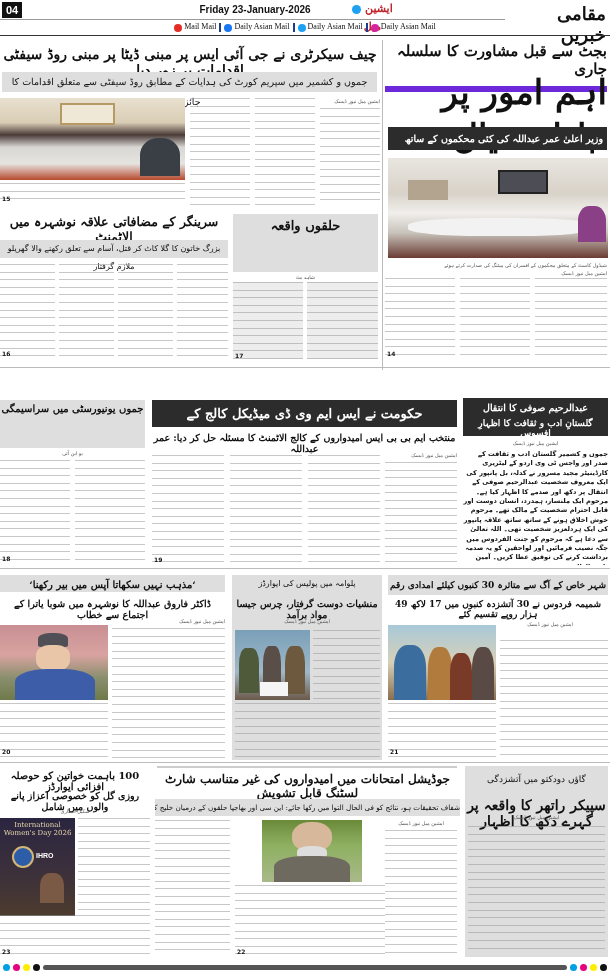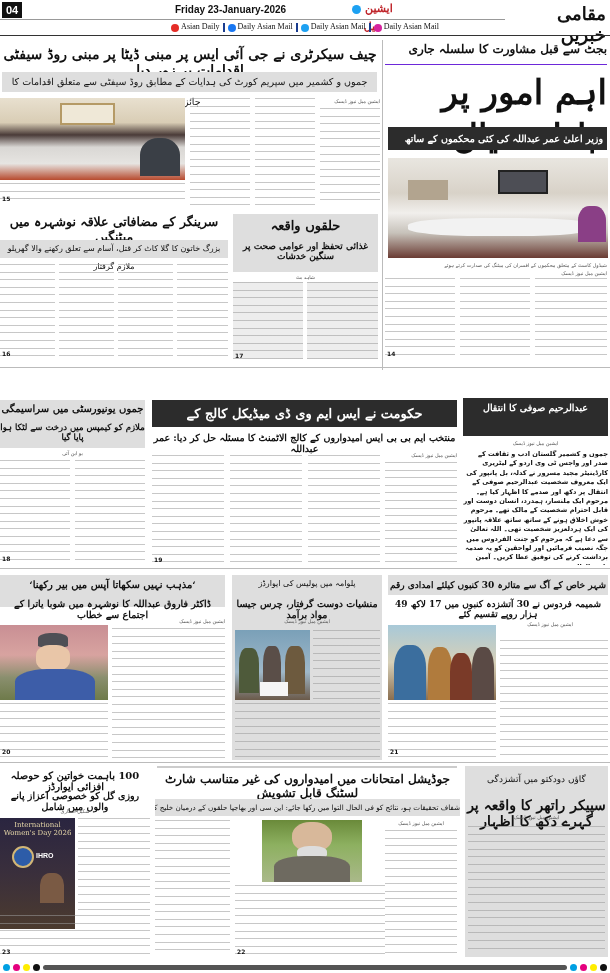--- a/index.html
+++ b/index.html
@@ -4,21 +4,21 @@
 <style>
   * { box-sizing: border-box; margin: 0; padding: 0; }
   html, body { width: 610px; height: 973px; background: #fff; overflow: hidden; }
   body { font-family: "DejaVu Sans", sans-serif; color: #111; position: relative; }
   .abs { position: absolute; }
   .rtl { direction: rtl; text-align: right; }
   .center { text-align: center; }
 
   
   .page-num { left: 2px; top: 2px; width: 20px; height: 16px; background: #111; color: #fff; font: bold 11px "Liberation Sans", sans-serif; text-align: center; line-height: 16px; }
-  .date { left: 175px; top: 4px; width: 160px; font: bold 10px "Liberation Sans", sans-serif; text-align: left; }
+  .date { left: 175px; top: 4px; width: 160px; font: bold 10px "Liberation Sans", sans-serif; text-align: center; }
   .logo { left: 345px; top: 0px; width: 55px; height: 20px; color: #c0272d; font: bold 11px "DejaVu Serif", serif; text-align: center; line-height: 18px; }
   .logo .dot { display: inline-block; width: 9px; height: 9px; border-radius: 50%; background: #1da1f2; vertical-align: middle; }
   .social-bar { left: 150px; top: 21px; width: 310px; height: 12px; display: flex; justify-content: center; align-items: center; gap: 3px; font: 8px "Liberation Serif", serif; }
   .soc-ic { width: 8px; height: 8px; border-radius: 50%; display: inline-block; margin-right: 2px; vertical-align: middle; }
   .soc-sep { width: 2px; height: 9px; background: #1a3d8f; display: inline-block; }
   .section-title { right: 4px; top: 3px; width: 100px; font: bold 18px "DejaVu Serif", serif; }
   .rule { height: 1px; background: #999; }
 
   
   .hl { font-family: "DejaVu Serif", serif; font-weight: bold; }
@@ -41,31 +41,31 @@
 
 <div class="abs page-num">04</div>
 <div class="abs date">Friday 23-January-2026</div>
 <div class="abs logo">
   <span class="dot"></span>
   <span>ایشین میل</span>
 </div>
 <div class="abs rule" style="left:0;top:19px;width:505px;"></div>
 <div class="abs section-title rtl">مقامی خبریں</div>
 <div class="abs social-bar">
-  <span><span class="soc-ic" style="background:#e52d27"></span><span>Asian Daily</span></span>
+  <span><span class="soc-ic" style="background:#e52d27"></span><span>Mail Mail</span></span>
   <span class="soc-sep"></span>
   <span><span class="soc-ic" style="background:#1877f2"></span><span>Daily Asian Mail</span></span>
   <span class="soc-sep"></span>
   <span><span class="soc-ic" style="background:#1da1f2"></span><span>Daily Asian Mail</span></span>
   <span class="soc-sep"></span>
   <span><span class="soc-ic" style="background:#d6249f"></span><span>Daily Asian Mail</span></span>
 </div>
 <div class="abs rule" style="left:0;top:35px;width:610px;background:#333;"></div>
 
-<div class="abs rtl hl" style="left:385px;top:42px;width:222px;font-size:12px;border-bottom:1px solid #6d28d9;padding-bottom:8px;">بجٹ سے قبل مشاورت کا سلسلہ جاری</div>
+<div class="abs rtl hl" style="left:385px;top:42px;width:222px;font-size:15px;border-bottom:6px solid #6d28d9;padding-bottom:8px;">بجٹ سے قبل مشاورت کا سلسلہ جاری</div>
 <div class="abs rtl hl" style="left:385px;top:70px;width:222px;font-size:34px;line-height:44px;letter-spacing:-1px;">اہم امور پر تبادلہ خیال</div>
 <div class="abs rtl dark-bar hl" style="left:388px;top:127px;width:219px;height:23px;font-size:9.5px;line-height:23px;padding-right:4px;">وزیر اعلیٰ عمر عبداللہ کی کئی محکموں کے ساتھ میٹنگیں منعقد</div>
 <div class="abs photo" style="left:388px;top:158px;width:220px;height:100px;background:linear-gradient(180deg,#e9e6e0 0%,#d8d2c8 35%,#f1efec 55%,#c7c2ba 75%,#6a3b33 100%);">
   <div class="abs" style="left:110px;top:12px;width:50px;height:24px;background:#4d4e55;border:2px solid #222;"></div>
   <div class="abs" style="left:20px;top:22px;width:40px;height:20px;background:#b2a48f;"></div>
   <div class="abs" style="left:20px;top:60px;width:185px;height:18px;background:#f2f2f2;border-radius:40%;"></div>
   <div class="abs" style="left:190px;top:48px;width:28px;height:36px;background:#8a3f86;border-radius:40% 40% 0 0;"></div>
 </div>
 <div class="abs rtl byline" style="left:385px;top:262px;width:222px;">شیڈول کاسٹ کے متعلق محکموں کے افسران کی میٹنگ کی صدارت کرتے ہوئے</div>
 <div class="abs" style="left:385px;top:270px;width:222px;height:92px;">
@@ -98,54 +98,52 @@
 <div class="abs col-text" style="left:255px;top:98px;width:60px;height:108px;">
     <div class="lines"></div>
   </div>
 <div class="abs col-text" style="left:320px;top:108px;width:60px;height:98px;">
     <div class="lines"></div>
   </div>
 <div class="abs rtl byline" style="left:320px;top:98px;width:60px;">ایشین میل نیوز ڈیسک</div>
 
 <div class="abs vline" style="left:382px;top:40px;height:330px;"></div>
 
-<div class="abs rtl hl center" style="left:0;top:214px;width:228px;font-size:12.5px;">سرینگر کے مضافاتی علاقہ نوشہرہ میں میٹنگیں</div>
+<div class="abs rtl hl center" style="left:0;top:214px;width:228px;font-size:12.5px;">سرینگر کے مضافاتی علاقہ نوشہرہ میں الاٹمنٹ</div>
 <div class="abs rtl grey-bar center" style="left:0;top:240px;width:228px;height:18px;font:8px 'DejaVu Serif',serif;line-height:18px;">بزرگ خاتون کا گلا کاٹ کر قتل، آسام سے تعلق رکھنے والا گھریلو ملازم گرفتار</div>
 <div class="abs col-text" style="left:0;top:264px;width:55px;height:95px;">
     <div class="lines"></div>
   </div>
 <div class="abs col-text" style="left:59px;top:264px;width:55px;height:95px;">
     <div class="lines"></div>
   </div>
 <div class="abs col-text" style="left:118px;top:264px;width:55px;height:95px;">
     <div class="lines"></div>
   </div>
 <div class="abs col-text" style="left:177px;top:264px;width:51px;height:95px;">
     <div class="lines"></div>
   </div>
 <div class="abs" style="left:2px;top:350px;font-size:6px;font-weight:bold;">16</div>
 
 <div class="abs grey-bar" style="left:233px;top:214px;width:145px;height:58px;">
   <div class="rtl hl center" style="font-size:13px;margin-top:4px;">حلقوں واقعہ</div>
-  <div class="rtl hl center" style="font-size:9px;margin-top:8px;">غذائی تحفظ اور عوامی صحت پر سنگین خدشات</div>
 </div>
 <div class="abs rtl byline center" style="left:233px;top:274px;width:145px;">شاہد بٹ</div>
 <div class="abs col-text" style="left:233px;top:282px;width:70px;height:77px;background:#ededed;">
     <div class="lines"></div>
   </div>
 <div class="abs col-text" style="left:307px;top:282px;width:71px;height:77px;background:#ededed;">
     <div class="lines"></div>
   </div>
 <div class="abs" style="left:235px;top:352px;font-size:6px;font-weight:bold;">17</div>
 
 <div class="abs rule" style="left:0;top:367px;width:610px;background:#bbb;"></div>
 
 <div class="abs grey-bar" style="left:0;top:400px;width:145px;height:48px;">
   <div class="rtl hl center" style="font-size:10px;margin-top:3px;">جموں یونیورسٹی میں سراسیمگی</div>
-  <div class="rtl hl center" style="font-size:8.5px;margin-top:8px;">ملازم کو کیمپس میں درخت سے لٹکا ہوا پایا گیا</div>
 </div>
 <div class="abs rtl byline center" style="left:0;top:450px;width:145px;">یو این آئی</div>
 <div class="abs col-text" style="left:0;top:460px;width:70px;height:105px;">
     <div class="lines"></div>
   </div>
 <div class="abs col-text" style="left:75px;top:460px;width:70px;height:105px;">
     <div class="lines"></div>
   </div>
 <div class="abs" style="left:2px;top:555px;font-size:6px;font-weight:bold;">18</div>
 
@@ -161,27 +159,28 @@
 <div class="abs col-text" style="left:308px;top:455px;width:72px;height:110px;">
     <div class="lines"></div>
   </div>
 <div class="abs col-text" style="left:385px;top:462px;width:72px;height:103px;">
     <div class="lines"></div>
   </div>
 <div class="abs" style="left:154px;top:556px;font-size:6px;font-weight:bold;">19</div>
 
 <div class="abs dark-bar" style="left:463px;top:398px;width:145px;height:38px;">
   <div class="rtl center" style="font:bold 9.5px 'DejaVu Serif',serif;margin-top:4px;">عبدالرحیم صوفی کا انتقال</div>
+  <div class="rtl center" style="font:bold 9px 'DejaVu Serif',serif;margin-top:5px;">گلستانِ ادب و ثقافت کا اظہارِ افسوس</div>
 </div>
 <div class="abs rtl byline center" style="left:463px;top:440px;width:145px;">ایشین میل نیوز ڈیسک</div>
 <div class="abs rtl" style="left:463px;top:450px;width:145px;height:115px;font:bold 6.6px 'DejaVu Sans',sans-serif;line-height:9.4px;overflow:hidden;">جموں و کشمیر گلستان ادب و ثقافت کے صدر اور واجس ٹی وی اردو کے لیٹریری کارڈینیٹر مجید مسرور نے کدلہ، بل پانپور کی ایک معروف شخصیت عبدالرحیم صوفی کے انتقال پر دکھ اور صدمے کا اظہار کیا ہے۔ مرحوم ایک ملنسار، ہمدرد، انسان دوست اور قابل احترام شخصیت کے مالک تھے۔ مرحوم خوش اخلاق ہونے کے ساتھ ساتھ علاقہ پانپور کی ایک ہردلعزیز شخصیت تھی۔ اللہ تعالیٰ سے دعا ہے کہ مرحوم کو جنت الفردوس میں جگہ نصیب فرمائیں اور لواحقین کو یہ صدمہ برداشت کرنے کی توفیق عطا کریں۔ آمین یارب العالمین۔</div>
 
 <div class="abs rule" style="left:0;top:568px;width:610px;background:#bbb;"></div>
 
-<div class="abs rtl grey-bar hl center" style="left:0;top:575px;width:225px;height:32px;font-size:10px;line-height:20px;">‘مذہب نہیں سکھاتا آپس میں بیر رکھنا‘</div>
+<div class="abs rtl grey-bar hl center" style="left:0;top:575px;width:225px;height:17px;font-size:10px;line-height:20px;">‘مذہب نہیں سکھاتا آپس میں بیر رکھنا‘</div>
 <div class="abs rtl hl center" style="left:0;top:598px;width:225px;font-size:9.5px;">ڈاکٹر فاروق عبداللہ کا نوشہرہ میں شوبا یاترا کے اجتماع سے خطاب</div>
 <div class="abs photo" style="left:0;top:625px;width:108px;height:75px;background:linear-gradient(180deg,#c98f94 0%,#d8a3a0 40%,#8a8f6e 70%,#6e7a4a 100%);">
   <div class="abs" style="left:38px;top:8px;width:30px;height:14px;background:#4f4f55;border-radius:40% 40% 10% 10%;"></div>
   <div class="abs" style="left:36px;top:20px;width:34px;height:26px;background:#e9c6a8;border-radius:40%;"></div>
   <div class="abs" style="left:15px;top:44px;width:80px;height:31px;background:#3d5da8;border-radius:40% 40% 0 0;"></div>
 </div>
 <div class="abs col-text" style="left:0;top:703px;width:108px;height:55px;">
     <div class="lines"></div>
   </div>
 <div class="abs" style="left:2px;top:748px;font-size:6px;font-weight:bold;">20</div>
@@ -222,21 +221,21 @@
 <div class="abs col-text" style="left:500px;top:640px;width:108px;height:118px;">
     <div class="lines"></div>
   </div>
 <div class="abs" style="left:390px;top:748px;font-size:6px;font-weight:bold;">21</div>
 
 <div class="abs rule" style="left:0;top:762px;width:610px;background:#bbb;"></div>
 
 <div class="abs rtl hl center" style="left:0;top:770px;width:150px;font-size:10px;">100 باہمت خواتین کو حوصلہ افزائی ایوارڈز</div>
 <div class="abs rtl hl center" style="left:0;top:790px;width:150px;font-size:9.5px;">روزی گل کو خصوصی اعزاز پانے والوں میں شامل</div>
 <div class="abs rtl byline center" style="left:0;top:808px;width:150px;">شکیل انصاری</div>
-<div class="abs photo" style="left:0;top:818px;width:75px;height:111px;background:linear-gradient(180deg,#2a2540 0%,#3a2f3c 50%,#4c3b2e 100%);">
+<div class="abs photo" style="left:0;top:818px;width:75px;height:98px;background:linear-gradient(180deg,#2a2540 0%,#3a2f3c 50%,#4c3b2e 100%);">
   <div class="abs center" style="left:0;top:3px;width:75px;font:7px 'DejaVu Serif',serif;color:#e6d7a8;line-height:8px;">International Women's Day 2026</div>
   <div class="abs center" style="left:12px;top:28px;width:22px;height:22px;border-radius:50%;background:#2d5ca8;border:2px solid #d2b676;"></div>
   <div class="abs" style="left:36px;top:34px;font:bold 7px 'Liberation Sans',sans-serif;color:#fff;">IHRO</div>
   <div class="abs" style="left:40px;top:55px;width:24px;height:30px;background:#7a5a44;border-radius:40% 40% 0 0;"></div>
 </div>
 <div class="abs col-text" style="left:78px;top:818px;width:72px;height:95px;">
     <div class="lines"></div>
   </div>
 <div class="abs col-text" style="left:0;top:915px;width:150px;height:42px;">
     <div class="lines"></div>

